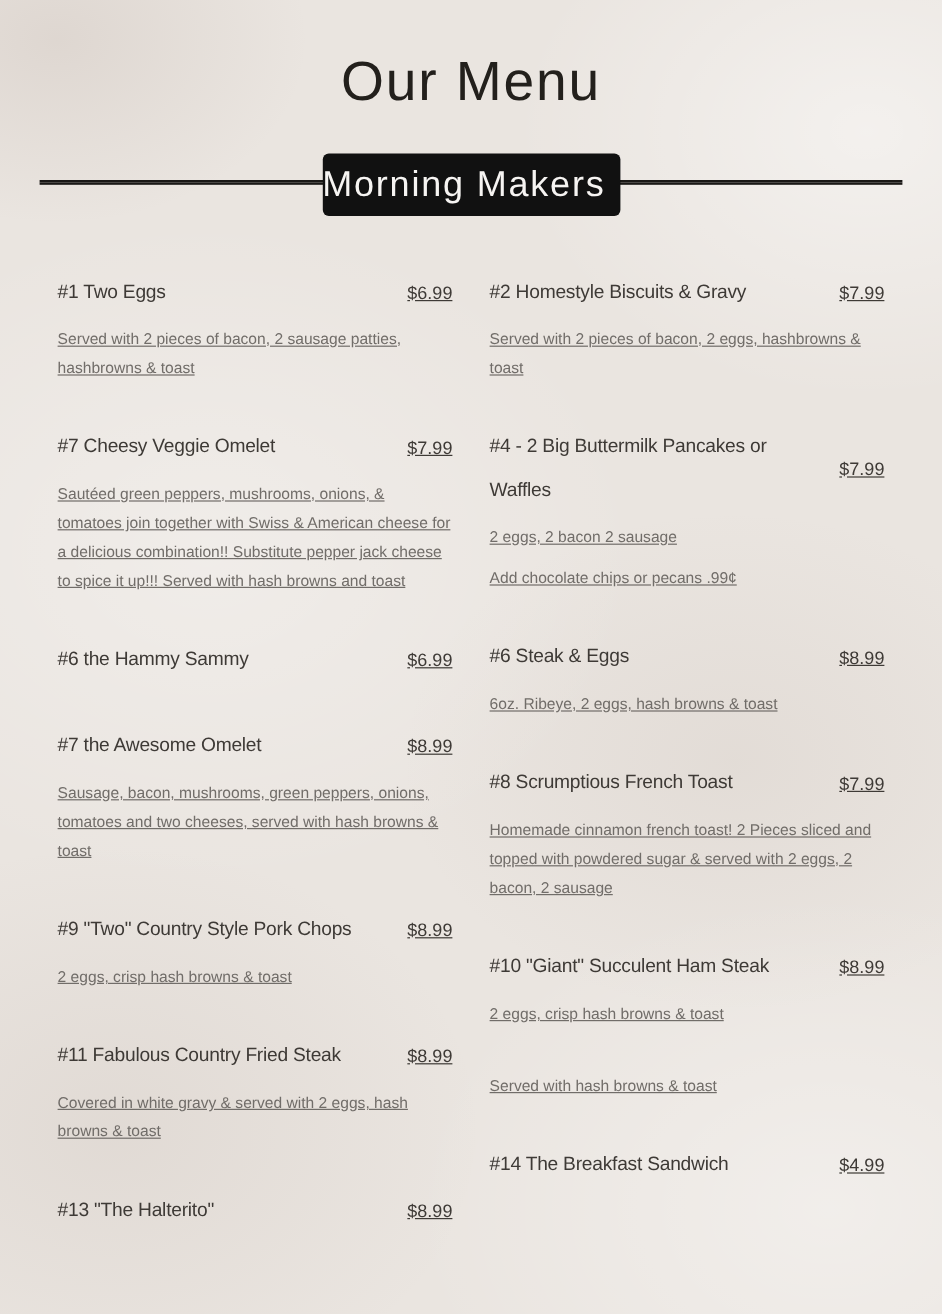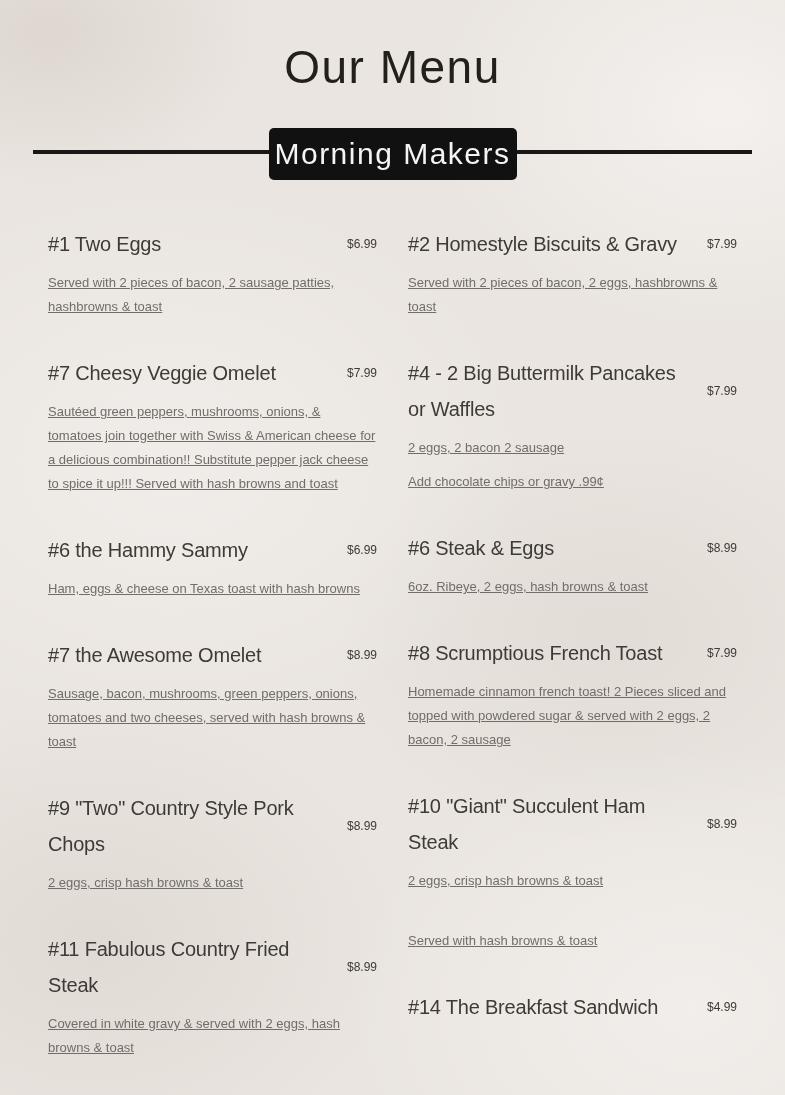--- a/index.html
+++ b/index.html
@@ -54,21 +54,21 @@
     left:50%;
     top:0;
     transform:translateX(-50%);
     width:248px;
     height:52px;
     background:var(--banner-bg);
     border-radius:5px;
     color:var(--banner-text);
     font-size:30px;
     letter-spacing:1.5px;
-    text-align:center;
+    text-align:left;
     line-height:52px;
     white-space:nowrap;
   }
   .menu{
     margin-top:46px;
     padding:0 48px;
     display:flex;
     gap:31px;
   }
   .col{
@@ -77,31 +77,32 @@
   }
   .item{
     margin-bottom:36px;
   }
   .item-head{
     display:flex;
     align-items:center;
   }
   .item-name{
     flex:1 1 auto;
-    font-size:20px;
+    font-size:16px;
     letter-spacing:-0.2px;
     line-height:36px;
     color:var(--name);
   }
   .item-price{
     flex:0 0 auto;
     margin-left:12px;
-    font-size:12px;
+    font-size:15px;
     color:var(--price);
     white-space:nowrap;
+    text-decoration:underline;
   }
   .item-desc{
     margin-top:9px;
     font-size:13px;
     line-height:24px;
     color:var(--desc);
     text-decoration:underline;
   }
   .item-desc + .item-desc{
     margin-top:10px;
@@ -131,21 +132,20 @@
       <span class="item-name">#7 Cheesy Veggie Omelet</span>
       <span class="item-price">$7.99</span>
     </div>
   <p class="item-desc">Sautéed green peppers, mushrooms, onions, &amp; tomatoes join together with Swiss &amp; American cheese for a delicious combination!! Substitute pepper jack cheese to spice it up!!! Served with hash browns and toast</p>
       </div>
       <div class="item">
     <div class="item-head">
       <span class="item-name">#6 the Hammy Sammy</span>
       <span class="item-price">$6.99</span>
     </div>
-  <p class="item-desc">Ham, eggs &amp; cheese on Texas toast with hash browns</p>
       </div>
       <div class="item">
     <div class="item-head">
       <span class="item-name">#7 the Awesome Omelet</span>
       <span class="item-price">$8.99</span>
     </div>
   <p class="item-desc">Sausage, bacon, mushrooms, green peppers, onions, tomatoes and two cheeses, served with hash browns &amp; toast</p>
       </div>
       <div class="item">
     <div class="item-head">
@@ -175,21 +175,21 @@
       <span class="item-price">$7.99</span>
     </div>
   <p class="item-desc">Served with 2 pieces of bacon, 2 eggs, hashbrowns &amp; toast</p>
       </div>
       <div class="item">
     <div class="item-head">
       <span class="item-name">#4 - 2 Big Buttermilk Pancakes or Waffles</span>
       <span class="item-price">$7.99</span>
     </div>
   <p class="item-desc">2 eggs, 2 bacon 2 sausage</p>
-        <p class="item-desc">Add chocolate chips or gravy .99¢</p>
+        <p class="item-desc">Add chocolate chips or pecans .99¢</p>
       </div>
       <div class="item">
     <div class="item-head">
       <span class="item-name">#6 Steak &amp; Eggs</span>
       <span class="item-price">$8.99</span>
     </div>
   <p class="item-desc">6oz. Ribeye, 2 eggs, hash browns &amp; toast</p>
       </div>
       <div class="item">
     <div class="item-head">

